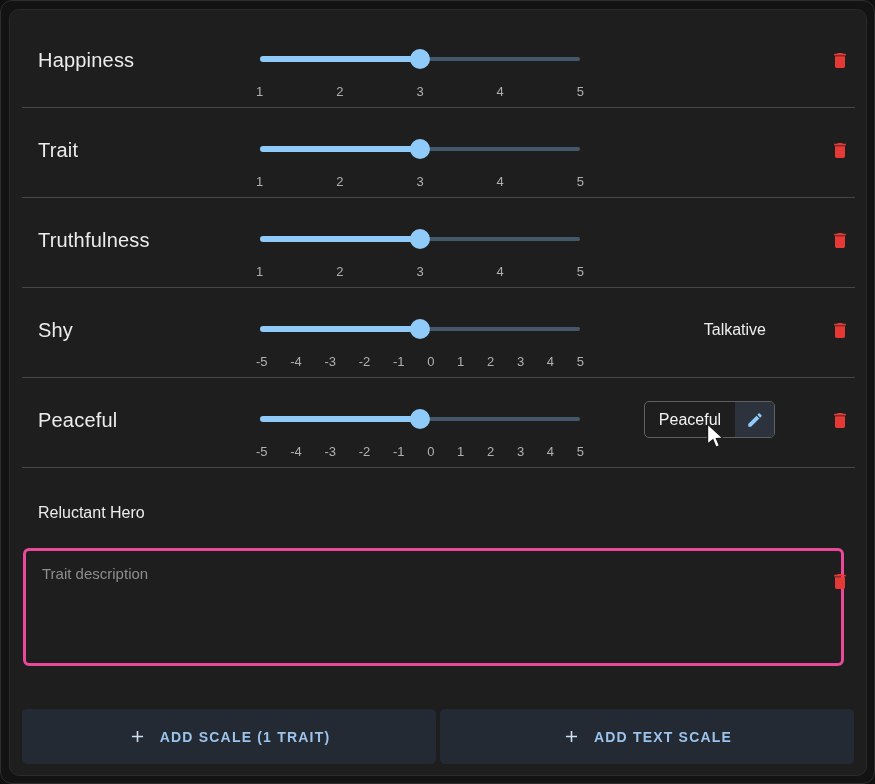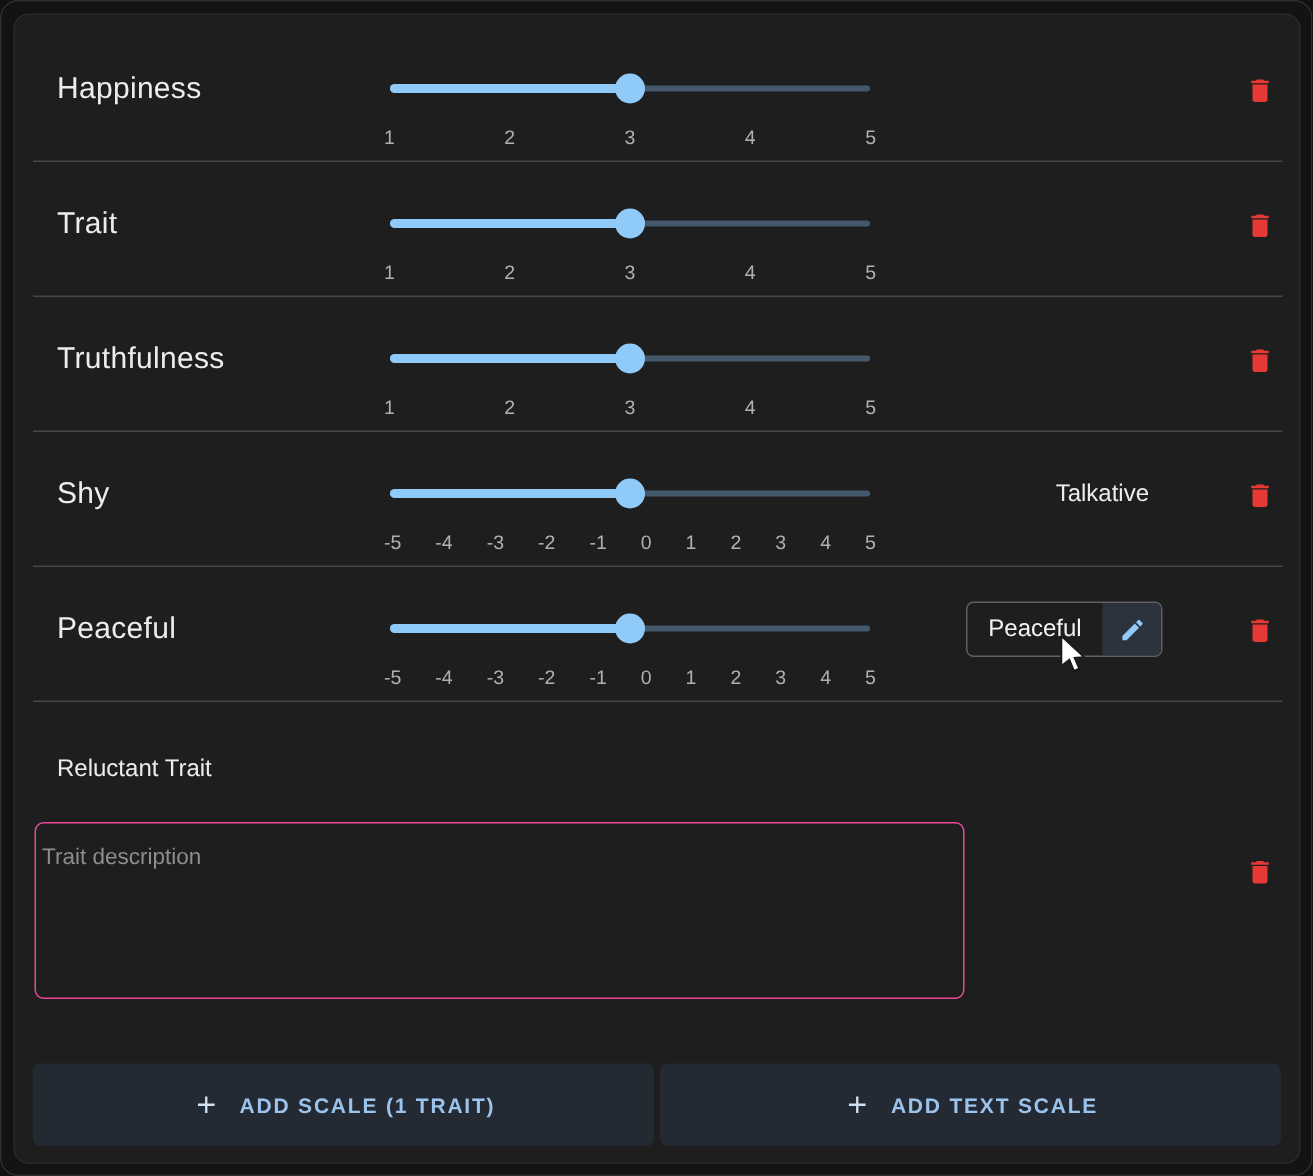--- a/index.html
+++ b/index.html
@@ -41,24 +41,24 @@
               justify-content:center; cursor:pointer; }
 
   .trash-btn { position:absolute; left:810px; top:calc(var(--off) + 42px); transform:translateY(-50%);
                width:40px; height:38px; background:none; border:none; display:flex;
                align-items:center; justify-content:center; cursor:pointer; }
 
   
   .text-section { position:relative; height:242px; }
   .text-label { position:absolute; left:28px; top:45px; transform:translateY(-50%);
                 font-size:16px; color:#ececec; }
-  .desc-input { position:absolute; left:13px; top:80px; width:620px; height:118px;
-                background:transparent; border:1px solid #ec4899; border-radius:6px;
+  .desc-input { position:absolute; left:13px; top:80px; width:821px; height:118px;
+                background:transparent; border:3px solid #ec4899; border-radius:6px;
                 color:#dddddd; font-family:"Liberation Sans", sans-serif; font-size:15px;
-                padding:14px 4px; resize:none; outline:none; }
+                padding:14px 16px; resize:none; outline:none; }
   .desc-input::placeholder { color:#8d8d8d; }
   .text-trash { position:absolute; left:810px; top:113px; transform:translateY(-50%);
                 width:40px; height:38px; background:none; border:none; display:flex;
                 align-items:center; justify-content:center; cursor:pointer; }
 
   
   .footer { position:absolute; left:12px; right:12px; top:699px; height:55px; display:flex; gap:4px; }
   .add-btn { flex:1; background:#232a33; border:none; border-radius:5px;
              display:flex; align-items:center; justify-content:center; gap:13px;
              color:#9cc3ec; font-family:"Liberation Sans", sans-serif;
@@ -192,21 +192,21 @@
       </button>
     </div>
     <button class="trash-btn">
       <svg width="20" height="21" viewBox="0 0 24 24">
             <path fill="#e53935" d="M6 19c0 1.1.9 2 2 2h8c1.1 0 2-.9 2-2V7H6v12zM19 4h-3.5l-1-1h-5l-1 1H5v2h14V4z"></path>
           </svg>
     </button>
   </div>
 
   <div class="text-section">
-    <div class="text-label">Reluctant Trait</div>
+    <div class="text-label">Reluctant Hero</div>
     <textarea class="desc-input" placeholder="Trait description" style=""></textarea>
     <button class="text-trash">
       <svg width="20" height="21" viewBox="0 0 24 24">
             <path fill="#e53935" d="M6 19c0 1.1.9 2 2 2h8c1.1 0 2-.9 2-2V7H6v12zM19 4h-3.5l-1-1h-5l-1 1H5v2h14V4z"></path>
           </svg>
     </button>
   </div>
 
   <div class="footer">
     <button class="add-btn">

